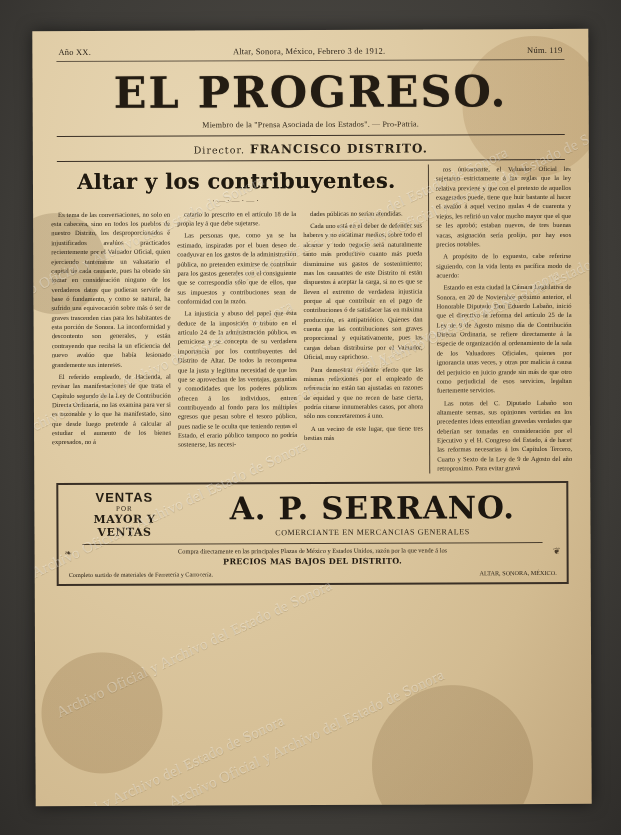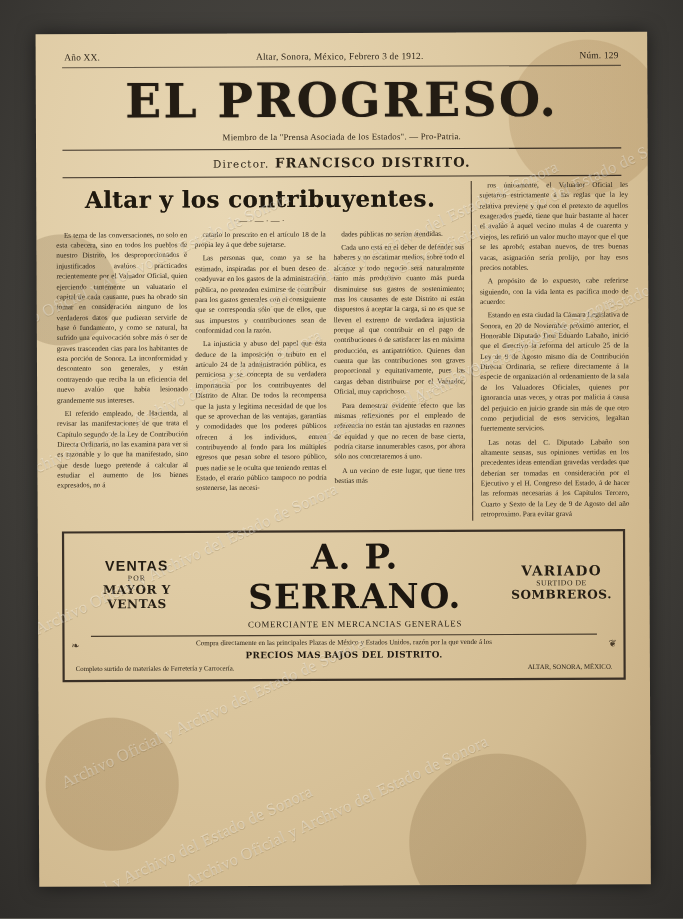--- a/index.html
+++ b/index.html
@@ -159,21 +159,21 @@
 </head>
 <body>
 
 <div class="page-wrap">
   <div class="sheet">
     <div class="inner">
 
       <div class="topline">
         <div>Año XX.</div>
         <div class="mid">Altar, Sonora, México, Febrero 3 de 1912.</div>
-        <div>Núm. 129</div>
+        <div>Núm. 119</div>
       </div>
       <div class="rule"></div>
 
       <div class="title">EL PROGRESO.</div>
       <div class="subtitle">Miembro de la "Prensa Asociada de los Estados". — Pro-Patria.</div>
 
       <div class="director-bar">
         <span class="d"><span class="small">Director.</span> <span>FRANCISCO DISTRITO.</span></span>
       </div>
 
@@ -226,25 +226,20 @@
         <span class="orn r">❦</span>
         <div class="ad-row">
           <div class="ad-left">
             <div class="ventas">VENTAS</div>
             <div class="por">POR</div>
             <div class="mayor">MAYOR Y VENTAS</div>
           </div>
           <div class="ad-mid">
             <div class="name">A. P. SERRANO.</div>
             <div class="sub">COMERCIANTE EN MERCANCIAS GENERALES</div>
-          </div>
-          <div class="ad-right">
-            <div class="variado">VARIADO</div>
-            <div class="surt">SURTIDO DE</div>
-            <div class="somb">SOMBREROS.</div>
           </div>
         </div>
         <div class="ad-line"></div>
         <div class="ad-note">Compra directamente en las principales Plazas de México y Estados Unidos, razón por la que vende á los</div>
         <div class="ad-price">PRECIOS MAS BAJOS DEL DISTRITO.</div>
         <div class="ad-foot">
           <div>Completo surtido de materiales de Ferretería y Carrocería.</div>
           <div>ALTAR, SONORA, MÉXICO.</div>
         </div>
       </div>

